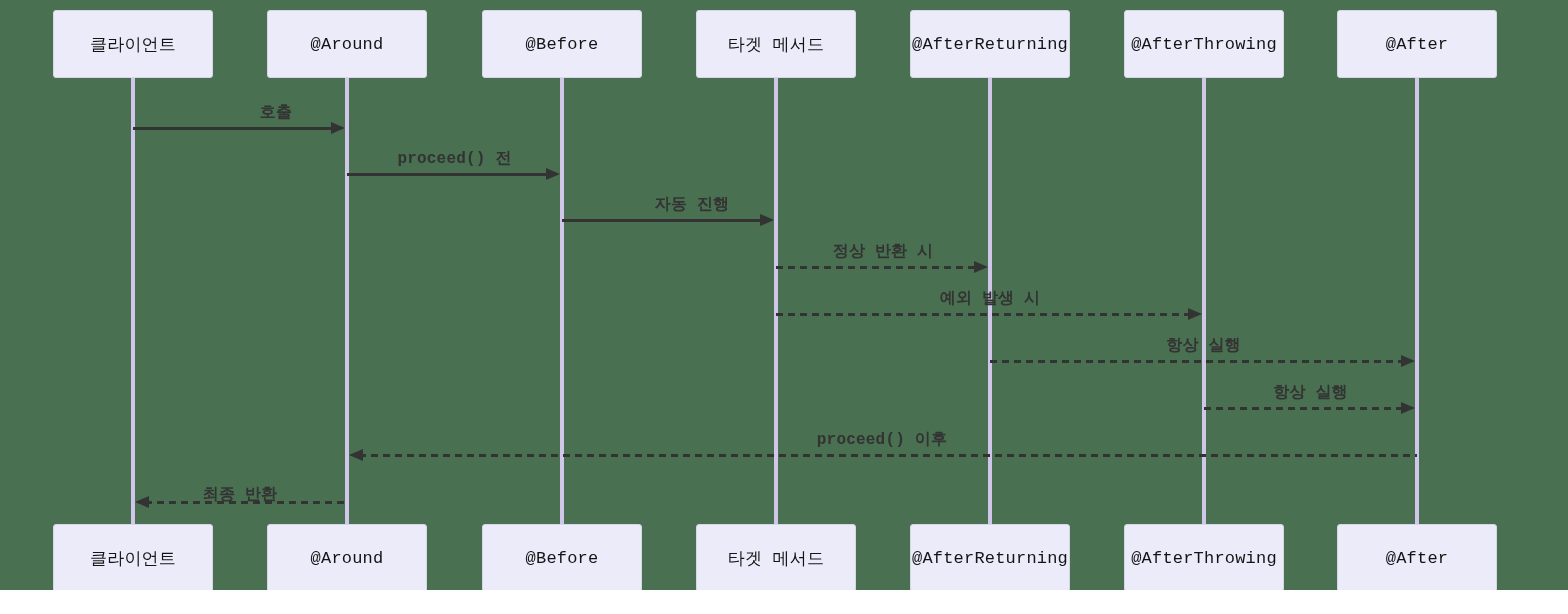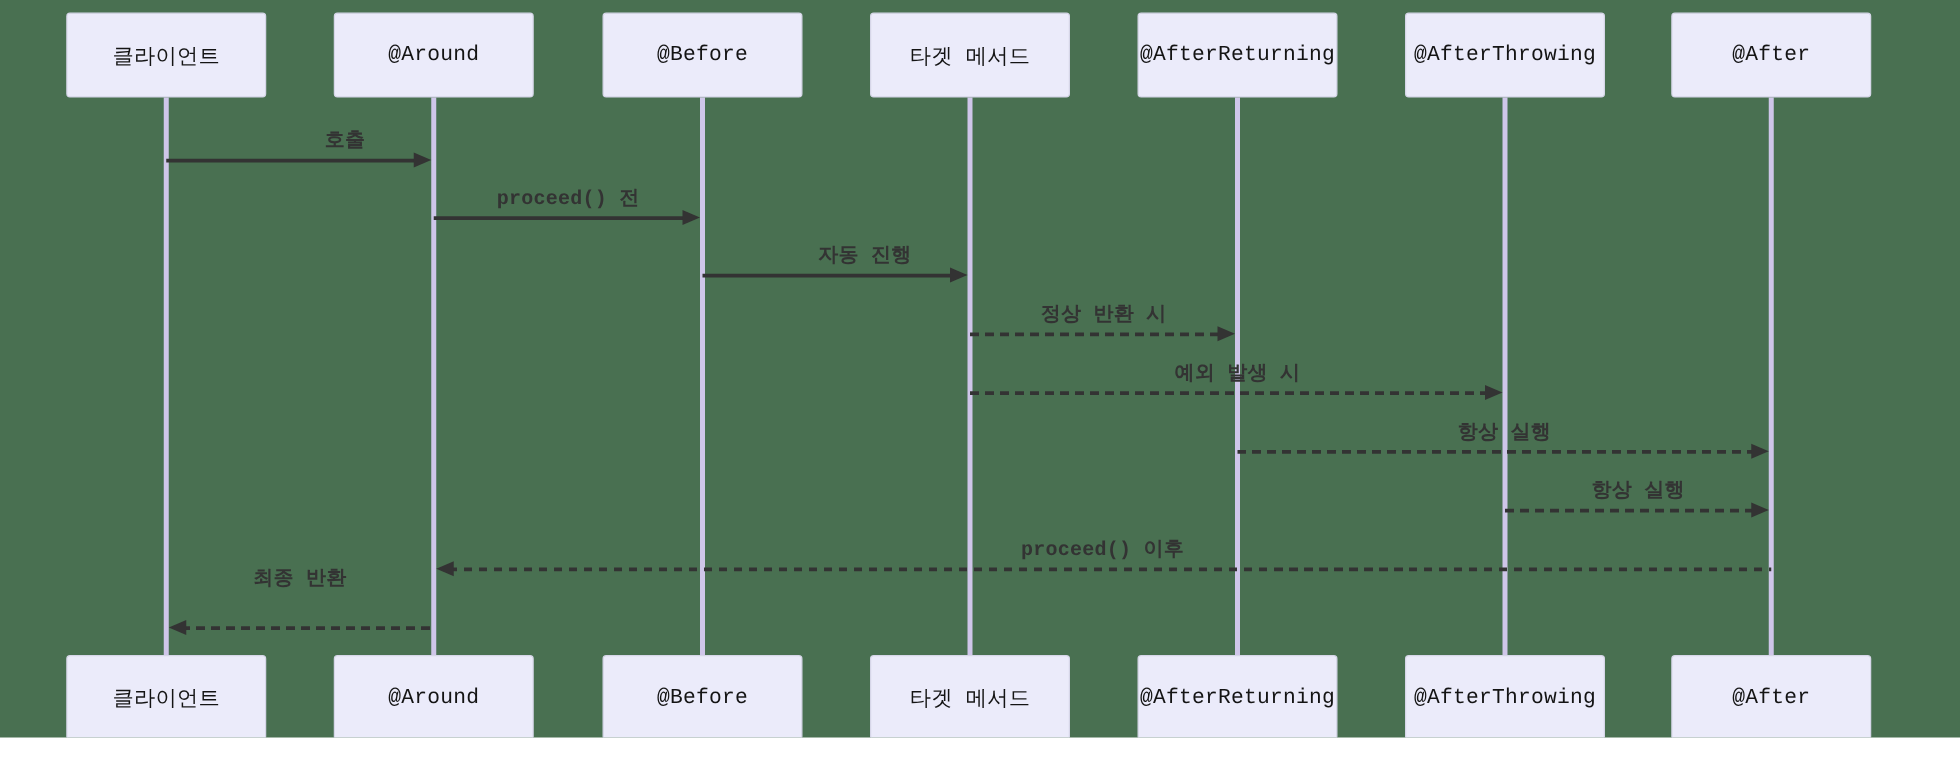--- a/index.html
+++ b/index.html
@@ -125,14 +125,14 @@
     <div class="arrow" style="top: 354.5px; left: 1401px; border-left: 14px solid rgb(51, 51, 51);"></div>
     <div class="msg-label" style="left: 1203.5px; top: 335px; color: rgb(51, 51, 51);">항상 실행</div>
     <div class="msg-line dashed" style="top: 407px; left: 1204px; width: 201px; background-image: repeating-linear-gradient(to right, rgb(51, 51, 51) 0px, rgb(51, 51, 51) 7px, transparent 7px, transparent 12px);"></div>
     <div class="arrow" style="top: 401.5px; left: 1401px; border-left: 14px solid rgb(51, 51, 51);"></div>
     <div class="msg-label" style="left: 1310.5px; top: 382px; color: rgb(51, 51, 51);">항상 실행</div>
     <div class="msg-line dashed" style="top: 454px; left: 359px; width: 1058px; background-image: repeating-linear-gradient(to right, rgb(51, 51, 51) 0px, rgb(51, 51, 51) 7px, transparent 7px, transparent 12px);"></div>
     <div class="arrow" style="top: 448.5px; left: 349px; border-right: 14px solid rgb(51, 51, 51);"></div>
     <div class="msg-label" style="left: 882px; top: 429px; color: rgb(51, 51, 51);">proceed() 이후</div>
     <div class="msg-line dashed" style="top: 501px; left: 145px; width: 202px; background-image: repeating-linear-gradient(to right, rgb(51, 51, 51) 0px, rgb(51, 51, 51) 7px, transparent 7px, transparent 12px);"></div>
     <div class="arrow" style="top: 495.5px; left: 135px; border-right: 14px solid rgb(51, 51, 51);"></div>
-    <div class="msg-label" style="left: 240px; top: 452px; color: rgb(51, 51, 51);">최종 반환</div>
+    <div class="msg-label" style="left: 240px; top: 484px; color: rgb(51, 51, 51);">최종 반환</div>
   </div>
 
 </body></html>

